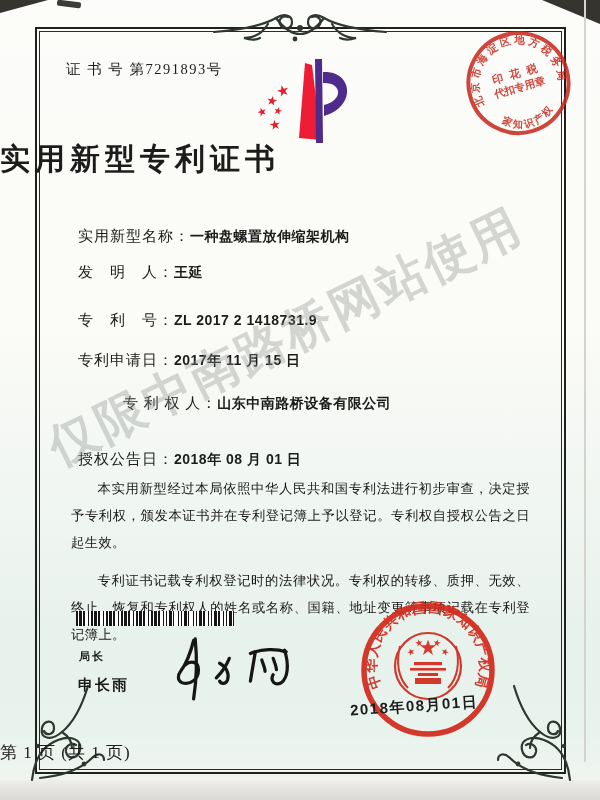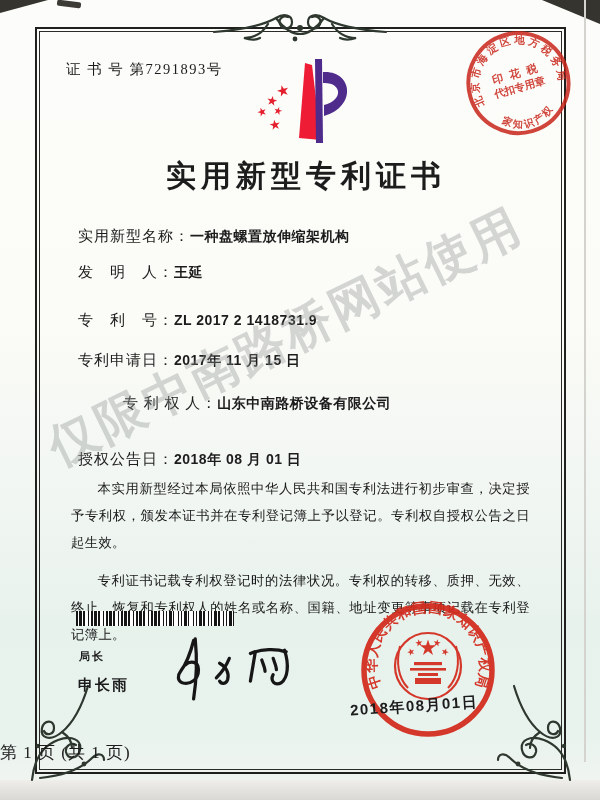--- a/index.html
+++ b/index.html
@@ -27,22 +27,22 @@
   
   .orn{position:absolute;color:#2e382f;}
   .orn-top{left:50%;top:6px;transform:translateX(-50%);}
   .orn-bl{left:24px;top:684px;}
   .orn-br{left:493px;top:684px;transform:scaleX(-1);}
   .orn svg path,.orn svg circle{stroke:#2e382f;fill:none;stroke-width:2.2;stroke-linecap:round;}
   .orn svg circle.dot{fill:#2e382f;stroke:none;}
   
   .cert-no{position:absolute;left:66px;top:60px;font-size:14.5px;letter-spacing:1.5px;}
   .logo{position:absolute;left:248px;top:54px;width:112px;height:94px;}
-  .title{position:absolute;left:0;right:0;top:156px;text-align:center;
-    font-size:30px;font-weight:700;letter-spacing:5px;margin-left:12px;}
+  .title{position:absolute;left:0;right:0;top:139px;
+    font-size:30px;font-weight:700;letter-spacing:5px;}
   
   .field{position:absolute;left:78px;white-space:nowrap;}
   .field .lbl{font-size:15px;font-weight:400;letter-spacing:1px;}
   .field .val{font-family:"Liberation Sans","DejaVu Sans",sans-serif;font-size:14px;font-weight:700;letter-spacing:0.5px;}
   .f0{top:227px;} .f1{top:263px;} .f2{top:311px;} .f3{top:351px;} .f4{top:394px;margin-left:45px;} .f5{top:450px;}
   
   .body-text{position:absolute;left:60px;top:464px;width:481px;}
   .body-text p{margin:11px;text-indent:2em;font-size:13.3px;line-height:27px;
     letter-spacing:0.4px;text-align:justify;color:#191919;font-family:Liberation Serif, serif;}
   

